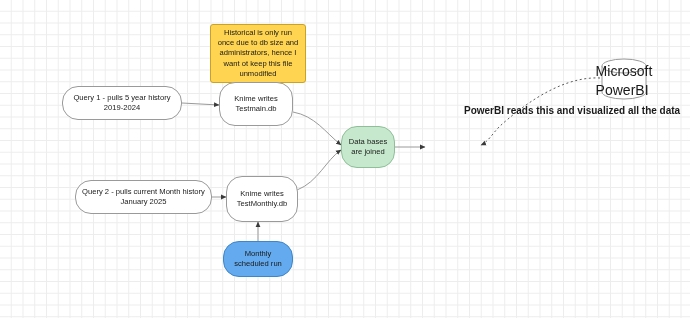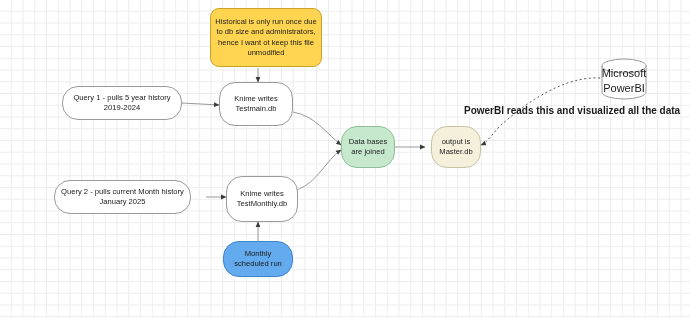--- a/index.html
+++ b/index.html
@@ -74,22 +74,21 @@
     display: flex;
     align-items: center;
     justify-content: center;
   }
   .cyl .cyl-svg {
     position: absolute;
     left: 0; top: 0;
   }
   .cyl .cyl-label {
     position: relative;
-    text-align: center;
-    font-size: 11px;
+    font-size: 14px;
     line-height: 1.32;
     color: #1a1a1a;
     white-space: pre-line;
     z-index: 2;
     margin-top: 3px;
   }
   .edge-label {
     position: absolute;
     font-size: 10px;
     color: #1a1a1a;
@@ -123,30 +122,30 @@
 
     <path d="M293,112 C315,116 325,132 341,145" fill="none" stroke="#9a9a9a" stroke-width="1" marker-end="url(#arrow)"></path>
 
     <path d="M297,190 C318,182 326,160 341,150" fill="none" stroke="#9a9a9a" stroke-width="1" marker-end="url(#arrow)"></path>
 
     <path d="M395,147 L425,147" fill="none" stroke="#9a9a9a" stroke-width="1" marker-end="url(#arrow)"></path>
 
     <path d="M600,78 C560,76 520,108 500,126 C492,134 488,142 481,145" fill="none" stroke="#5a5a5a" stroke-width="1" stroke-dasharray="2,2.6" marker-end="url(#arrowd)"></path>
   </svg>
 
-  <div class="node note" style="left:210px; top:8px; width:112px; height:59px;border-radius:9px;">
+  <div class="node note" style="left:210px; top:24px; width:96px; height:59px;">
     <span>Historical is only run once due to db size and administrators, hence I want ot keep this file unmodified</span>
   </div>
 
   <div class="node" style="left:62px; top:86px; width:120px; height:34px;">
     <span>Query 1 - pulls 5 year history
 2019-2024</span>
   </div>
 
-  <div class="node" style="left:54px; top:180px; width:137px; height:34px;">
+  <div class="node" style="left:75px; top:180px; width:137px; height:34px;">
     <span>Query 2 - pulls current Month history
 January 2025</span>
   </div>
 
   <div class="node" style="left:219px; top:82px; width:74px; height:44px;">
     <span>Knime writes
 Testmain.db</span>
   </div>
 
   <div class="node" style="left:226px; top:176px; width:72px; height:46px;">
@@ -157,24 +156,20 @@
   <div class="node blue" style="left:223px; top:241px; width:70px; height:36px;">
     <span>Monthly
 scheduled run</span>
   </div>
 
   <div class="node green" style="left:341px; top:126px; width:54px; height:42px;">
     <span>Data bases
 are joined</span>
   </div>
 
-  <div class="node beige" style="left:431px; top:126px; width:50px; height:42px;">
-    <span>output is
-Master.db</span>
-  </div>
 
   <div class="cyl" style="left:600px; top:58px; width:48px; height:42px;">
     <svg class="cyl-svg" width="48" height="42" viewBox="0 0 48 42">
       <path d="M2,8 L2,34 A22,7 0 0 0 46,34 L46,8 Z" fill="#ffffff" stroke="#9a9a9a" stroke-width="1"></path>
       <ellipse cx="24" cy="8" rx="22" ry="7" fill="#ffffff" stroke="#9a9a9a" stroke-width="1"></ellipse>
     </svg>
     <div class="cyl-label">Microsoft
 PowerBI</div>
   </div>
 

